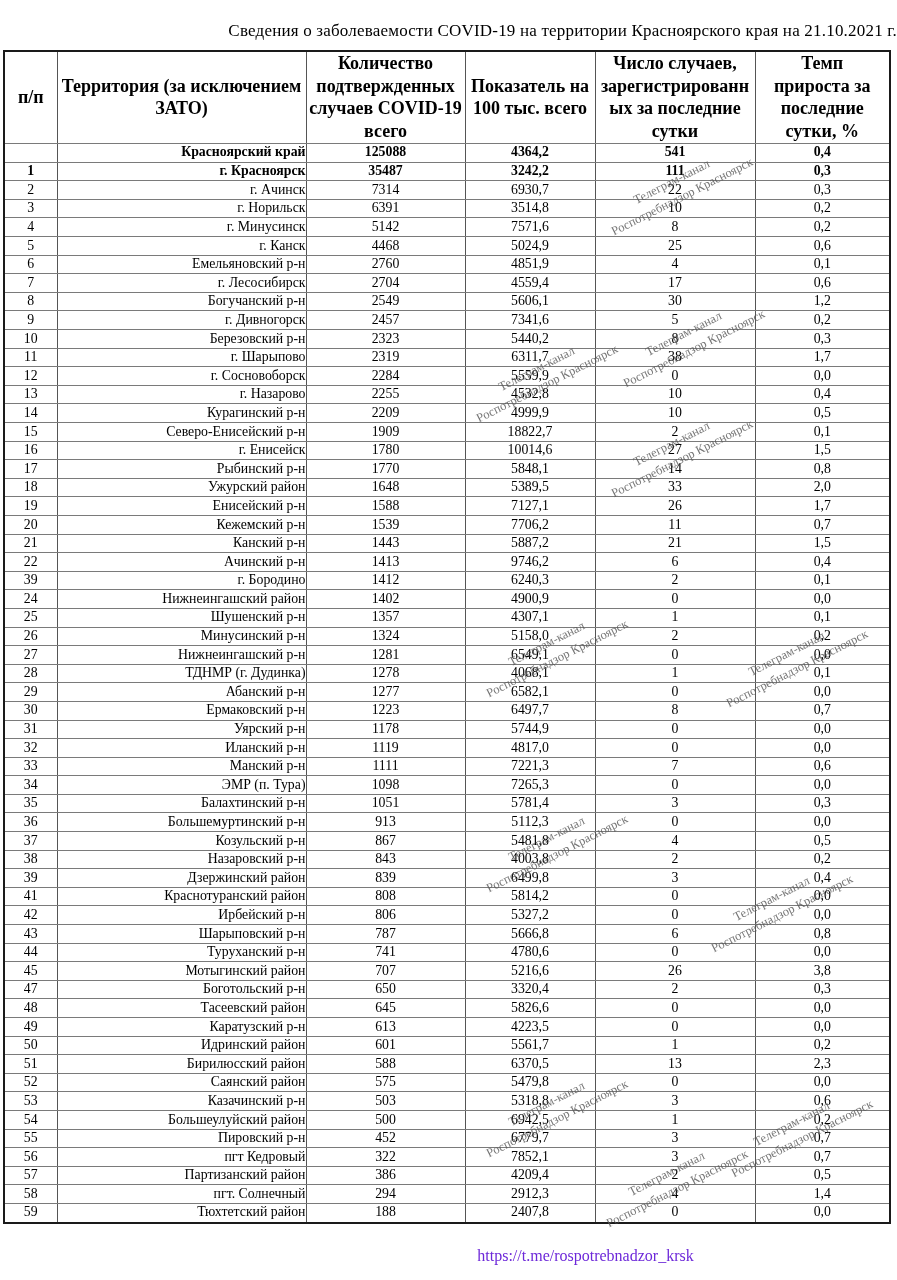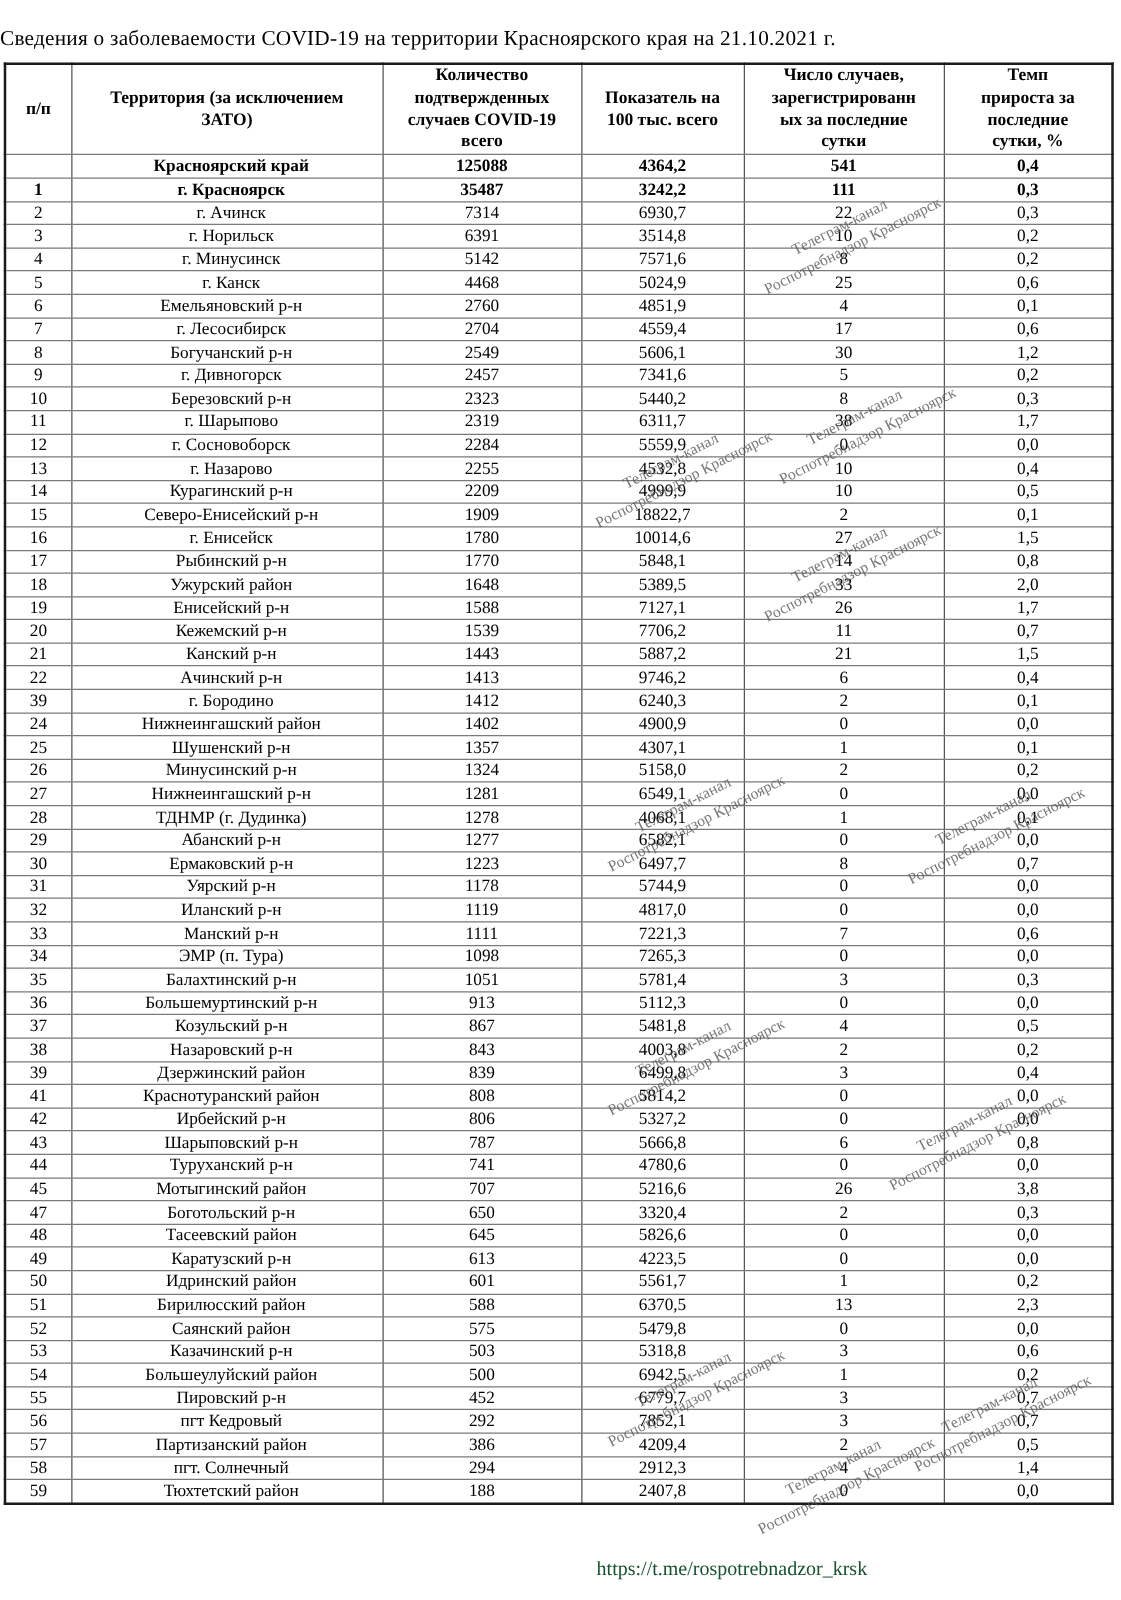--- a/index.html
+++ b/index.html
@@ -14,76 +14,76 @@
     width: 897px;
     height: 1280px;
     background: #ffffff;
     overflow: hidden;
   }
   .doc-title {
     position: absolute;
     top: 21px;
     left: 0;
     width: 100%;
-    text-align: left;
+    text-align: right;
     font-size: 17px;
     letter-spacing: 0.2px;
   }
   table.covid-table {
     position: absolute;
     left: 3px;
     top: 50px;
     width: 886px;
     border-collapse: collapse;
     table-layout: fixed;
     border: 2px solid #1a1a1a;
   }
   .covid-table th, .covid-table td {
     border: 1px solid #555;
     border-top-color: #7a7a7a;
     border-bottom-color: #7a7a7a;
     padding: 0;
     overflow: hidden;
   }
   .covid-table th {
-    font-size: 14px;
+    font-size: 18px;
     font-weight: bold;
     line-height: 1.26;
     height: 71px;
     text-align: center;
     vertical-align: middle;
     white-space: pre-line;
   }
   .covid-table td {
     font-size: 13.8px;
     height: 17.6px;
     line-height: 1.05;
     text-align: center;
     vertical-align: middle;
   }
   .covid-table td.territory {
-    text-align: center;
+    text-align: right;
     padding-left: 7px;
   }
   tr.summary-row td, tr.bold-row td {
     font-weight: bold;
   }
   tr.summary-row td {
     height: 18px;
   }
   .footer-link {
     position: absolute;
     top: 1247px;
     left: 0;
     width: 100%;
     box-sizing: border-box;
     padding-left: 274px;
     text-align: center;
     font-size: 16px;
-    color: #14532d;
+    color: #6d28d9;
   }
   .watermark {
     position: absolute;
     transform: rotate(-27deg);
     transform-origin: left top;
     color: rgba(88, 88, 88, 0.82);
     font-size: 12.5px;
     line-height: 1.45;
     white-space: nowrap;
     pointer-events: none;
@@ -562,21 +562,21 @@
           <td>55</td>
           <td class="territory">Пировский р-н</td>
           <td>452</td>
           <td>6779,7</td>
           <td>3</td>
           <td>0,7</td>
         </tr>
         <tr>
           <td>56</td>
           <td class="territory">пгт Кедровый</td>
-          <td>292</td>
+          <td>322</td>
           <td>7852,1</td>
           <td>3</td>
           <td>0,7</td>
         </tr>
         <tr>
           <td>57</td>
           <td class="territory">Партизанский район</td>
           <td>386</td>
           <td>4209,4</td>
           <td>2</td>

